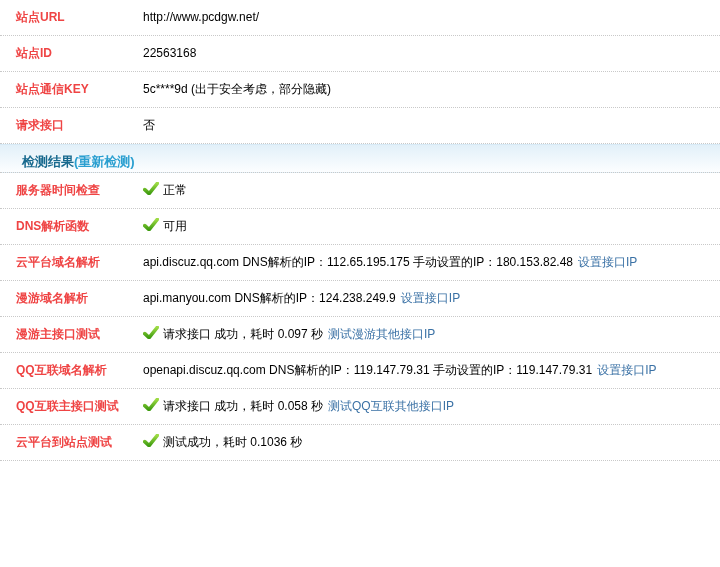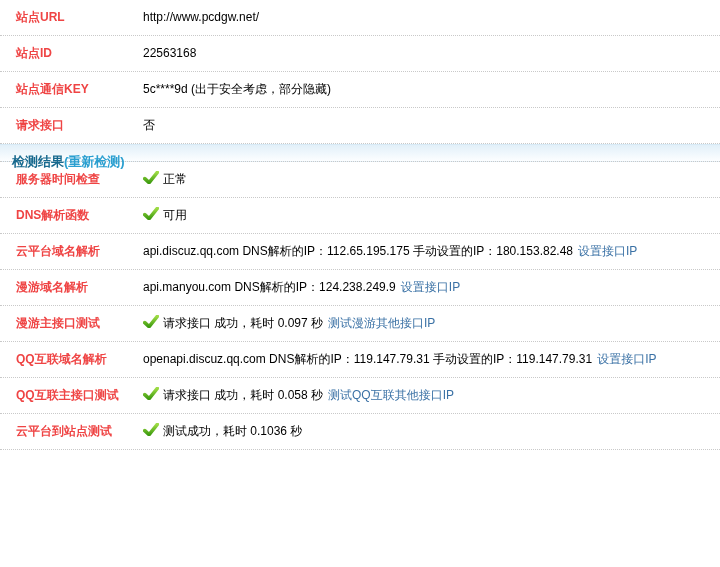--- a/index.html
+++ b/index.html
@@ -20,21 +20,21 @@
   .value { color:#000000; }
   a.link { color:#3a71a5; text-decoration:none; margin-left:5px; cursor:pointer; }
 
   .check {
     display:inline-block; width:16px; height:13px;
     margin-right:4px; vertical-align:-1px;
   }
   .check svg { display:block; }
 
   .section-header {
-    height:18px; line-height:33px; padding-left:12px;
+    height:29px; line-height:33px; padding-left:22px;
     border-top:1px solid #d6e9f5;
     border-bottom:1px dotted #c9c9c9;
     background:linear-gradient(to bottom,#e2f0f9 0%,#fcfeff 100%);
     font-size:13px; font-weight:bold; white-space:nowrap;
   }
   .section-header .title { color:#17698e; }
   .section-header a.action { color:#2a9fd0; text-decoration:none; cursor:pointer; margin-left:0; }
 
   .defs-holder { position:absolute; width:0; height:0; overflow:hidden; }
 </style>

